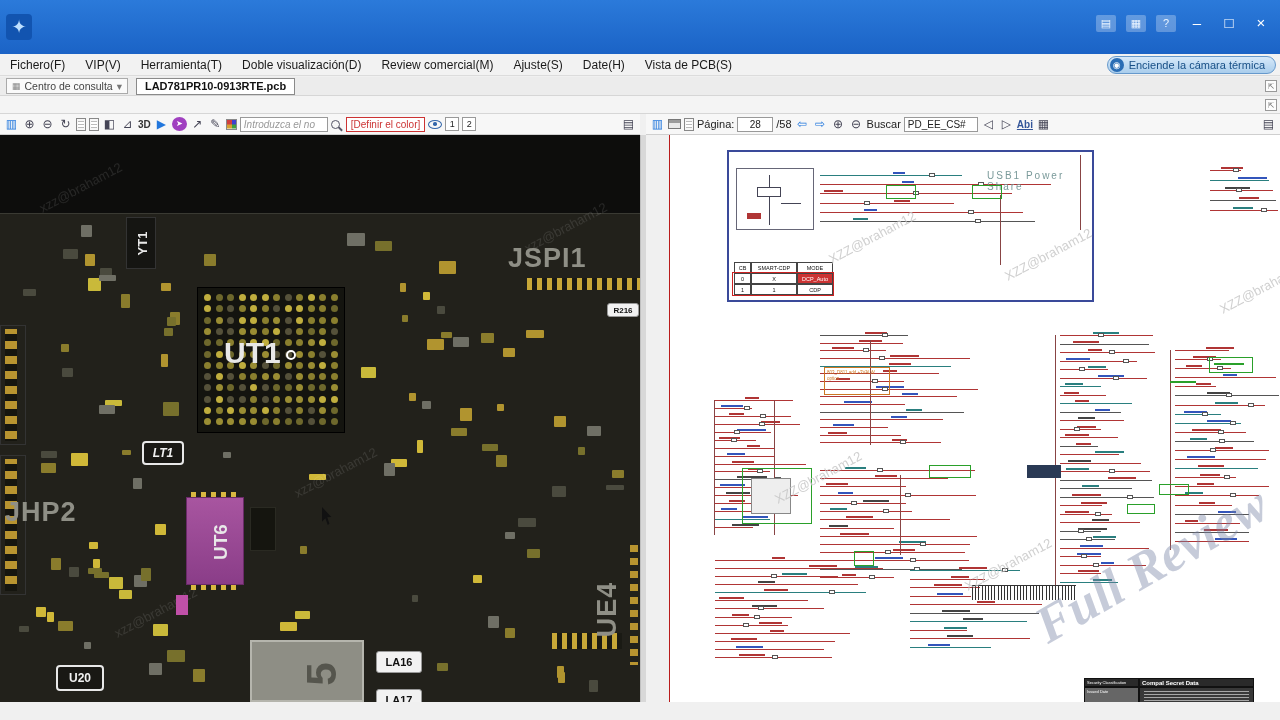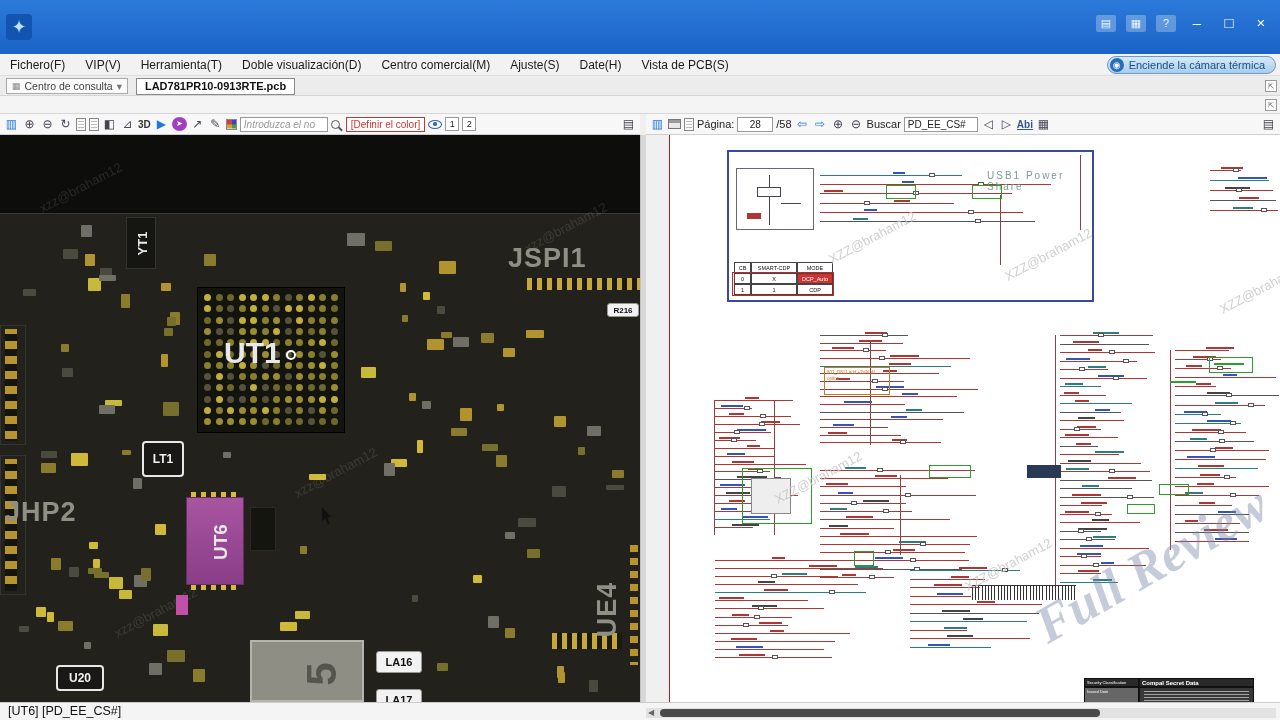--- a/index.html
+++ b/index.html
@@ -162,21 +162,21 @@
       <span class="winctl">□</span>
       <span class="winctl">×</span>
     </div>
   </div>
 
   <div id="menubar">
     <span class="menu-item">Fichero(F)</span>
     <span class="menu-item">VIP(V)</span>
     <span class="menu-item">Herramienta(T)</span>
     <span class="menu-item">Doble visualización(D)</span>
-    <span class="menu-item">Centro comercial(M)</span>
+    <span class="menu-item">Review comercial(M)</span>
     <span class="menu-item">Ajuste(S)</span>
     <span class="menu-item">Date(H)</span>
     <span class="menu-item">Vista de PCB(S)</span>
     <div id="thermal-btn">
       <span class="cam">◉</span>
       <span class="lbl">Enciende la cámara térmica</span>
     </div>
   </div>
 
   <div id="tabrow1">
@@ -495,21 +495,21 @@
           <div class="dot" style="left: 98px; top: 130.3px; background: rgb(110, 104, 44);"></div>
           <div class="dot" style="left: 109.5px; top: 130.3px; background: rgb(85, 81, 58);"></div>
           <div class="dot" style="left: 121px; top: 130.3px; background: rgb(110, 104, 44);"></div>
           <div class="dot" style="left: 132.5px; top: 130.3px; background: rgb(110, 104, 44);"></div>
         </div>
       <span class="chip-label" style="left:26px;top:48px;font-size:30px;">UT1</span>
       <div style="position:absolute;left:88px;top:62px;width:10px;height:10px;border:2px solid #fff;border-radius:50%;"></div>
     </div>
 
     <div class="pill-filled" style="left:607px;top:168px;width:32px;height:14px;font-size:8px;">R216</div>
-    <div class="pill-outline" style="left:142px;top:306px;width:42px;height:36px;">LT1</div>
+    <div class="pill-outline" style="left:142px;top:306px;width:42px;height:24px;font-style:italic;">LT1</div>
     <span class="big-gray-label" style="left:5px;top:362px;">JHP2</span>
 
     <div id="ut6">
       <span class="vlabel chip-label" style="left:16px;top:33px;font-size:19px;">UT6</span>
     </div>
     <div style="position:absolute;left:250px;top:372px;width:26px;height:44px;background:#15150f;border:1px solid #2a2a22;"></div>
     <div style="position:absolute;left:176px;top:460px;width:12px;height:20px;background:#c050a8;"></div>
 
     <div style="position:absolute;left:588px;top:425px;width:40px;height:96px;">
       <span class="vlabel big-gray-label" style="left:-8px;top:34px;">UE4</span>
@@ -932,21 +932,14 @@
     <span class="wm" style="left:545px;top:145px;">XZZ@braham12</span>
     <span class="wm" style="left:100px;top:335px;">XZZ@braham12</span>
     <span class="wm" style="left:290px;top:422px;">XZZ@braham12</span>
     <span id="fullreview">Full Review</span>
 
     <div id="schem-vscroll">
         <div class="thumb"></div>
       </div>
   </div>
 
-  <div id="bottombar">
-    <span id="status-text">[UT6] [PD_EE_CS#]</span>
-    <div id="hscroll">
-      <span class="arrow">◀</span>
-      <div class="thumb"></div>
-    </div>
-  </div>
 
 </div>
 
 </body></html>

